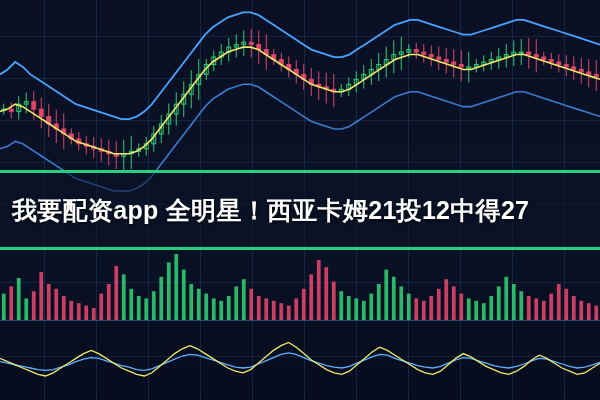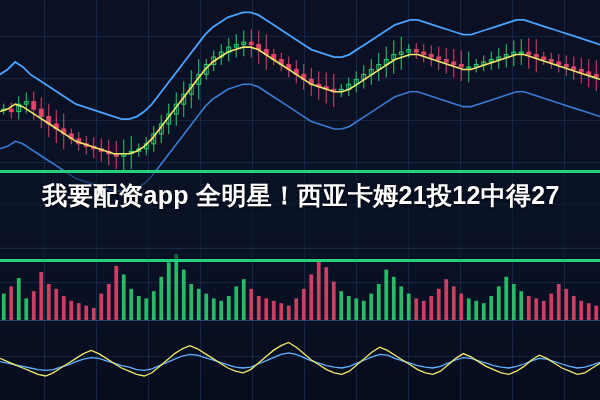--- a/index.html
+++ b/index.html
@@ -20,26 +20,26 @@
   .panel{position:absolute;left:0;right:0;}
   #pane-main{top:0;height:248px;}
   #pane-vol{top:248px;height:72px;}
   #pane-ind{top:320px;height:80px;}
   .pane-sep{position:absolute;left:0;right:0;height:1px;background:rgba(70,115,170,.55);}
 
   svg{display:block;width:100%;height:100%;overflow:visible;}
 
   
   #headline{
-    position:absolute;left:0;right:0;top:170px;height:92px;
+    position:absolute;left:0;right:0;top:170px;height:80px;
     background:rgba(11,18,38,.55);
     border-top:3px solid #26d07c;
     border-bottom:3px solid #26d07c;
     box-sizing:border-box;
-    display:flex;flex-direction:row;justify-content:center;
+    display:flex;flex-direction:column;justify-content:center;
     padding:0 10px;
   }
   #headline .line{
     color:#ffffff;font-size:25px;font-weight:bold;line-height:44px;
     letter-spacing:.3px;white-space:nowrap;
     text-shadow:0 1px 3px rgba(0,0,0,.85);
   }
   .pad-left{padding-left:2px;}
 </style>
 </head>

